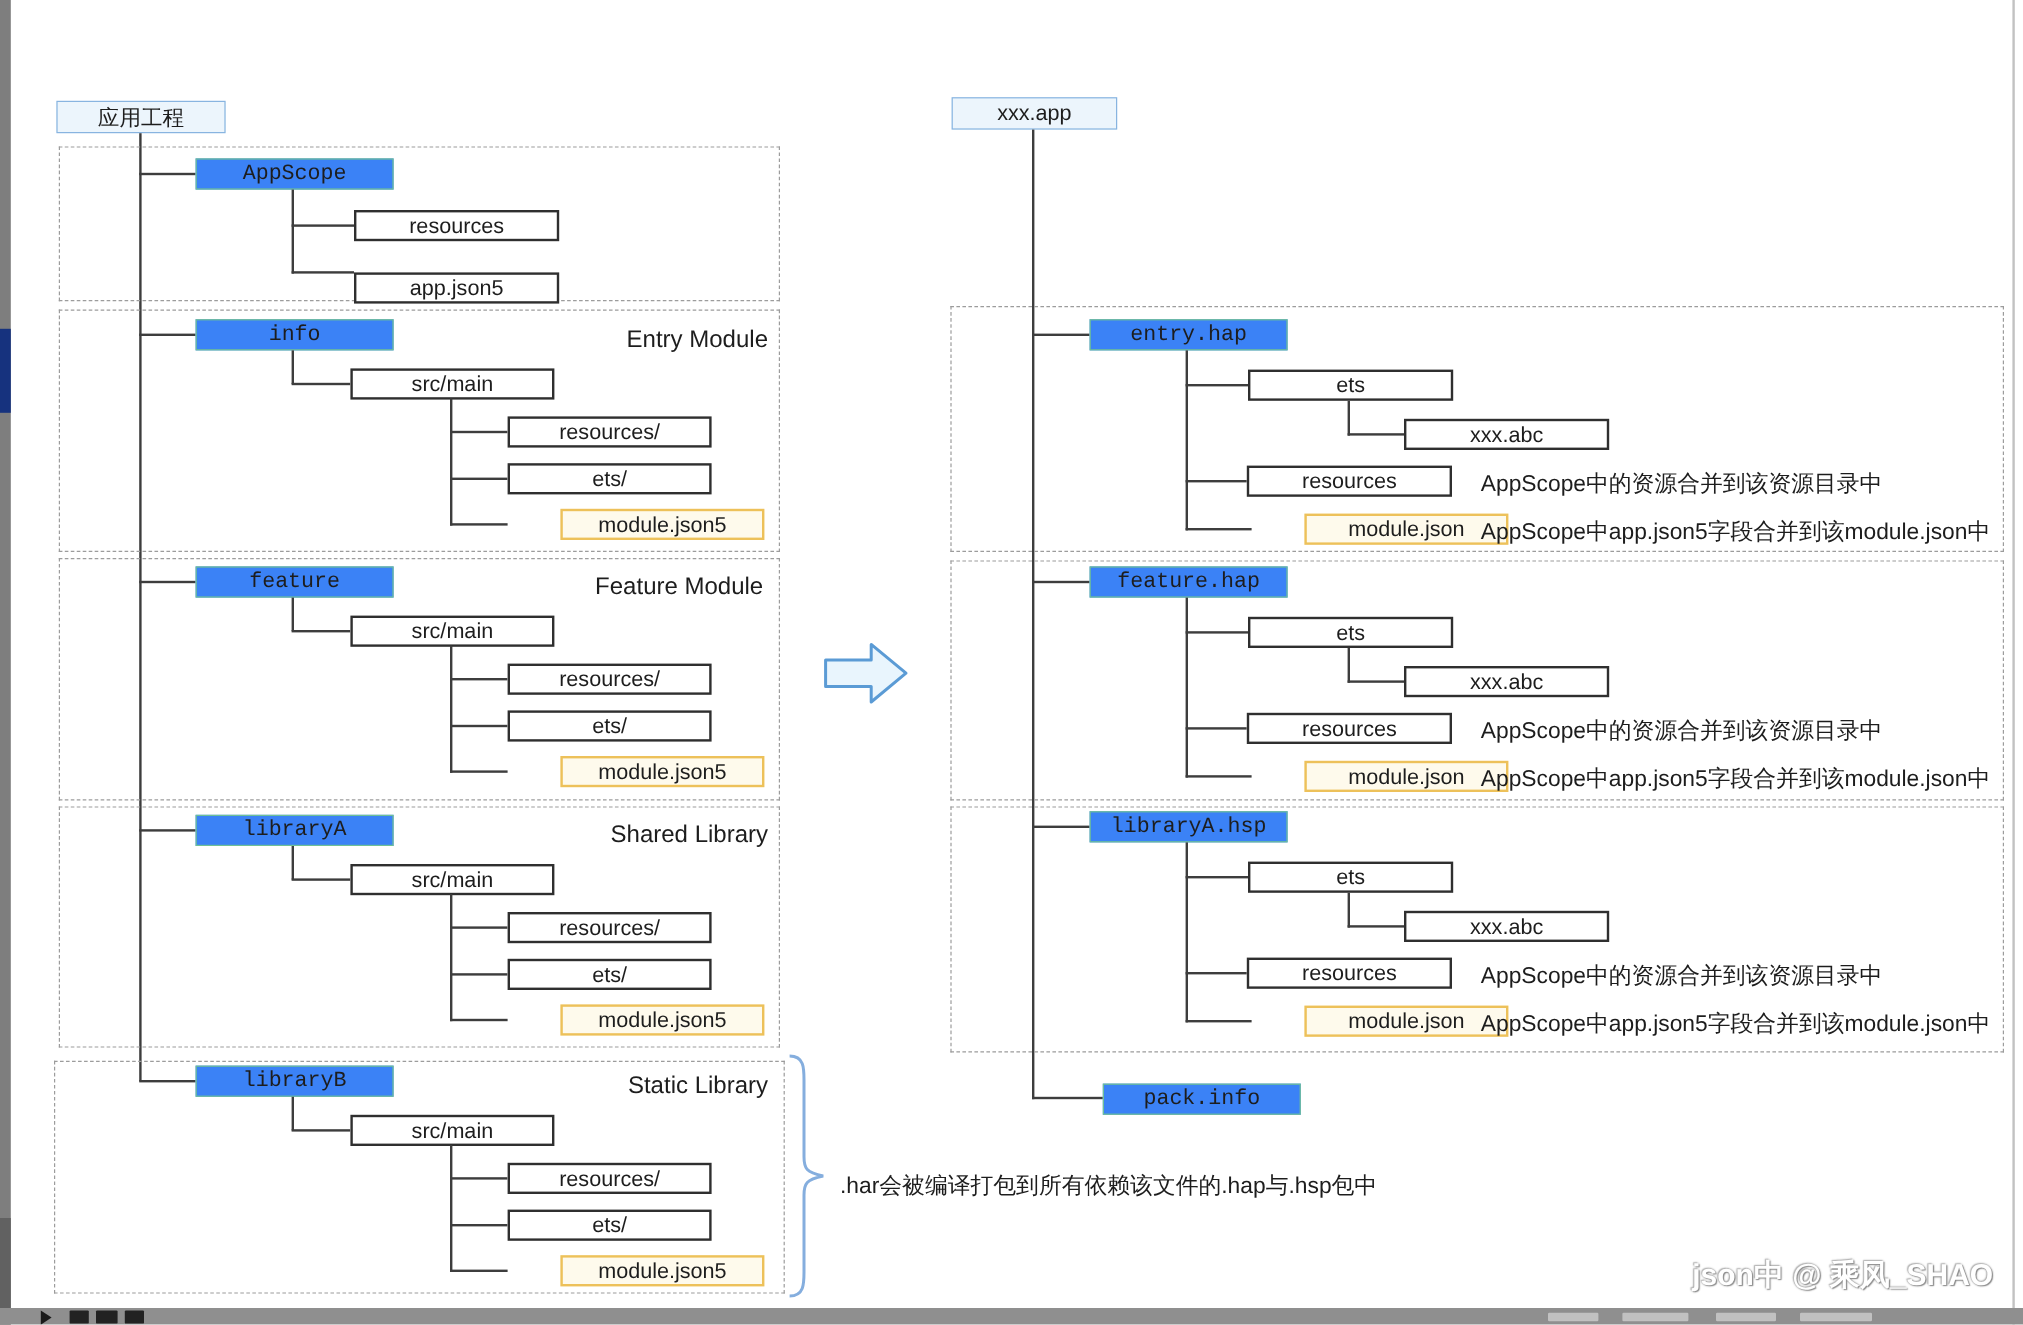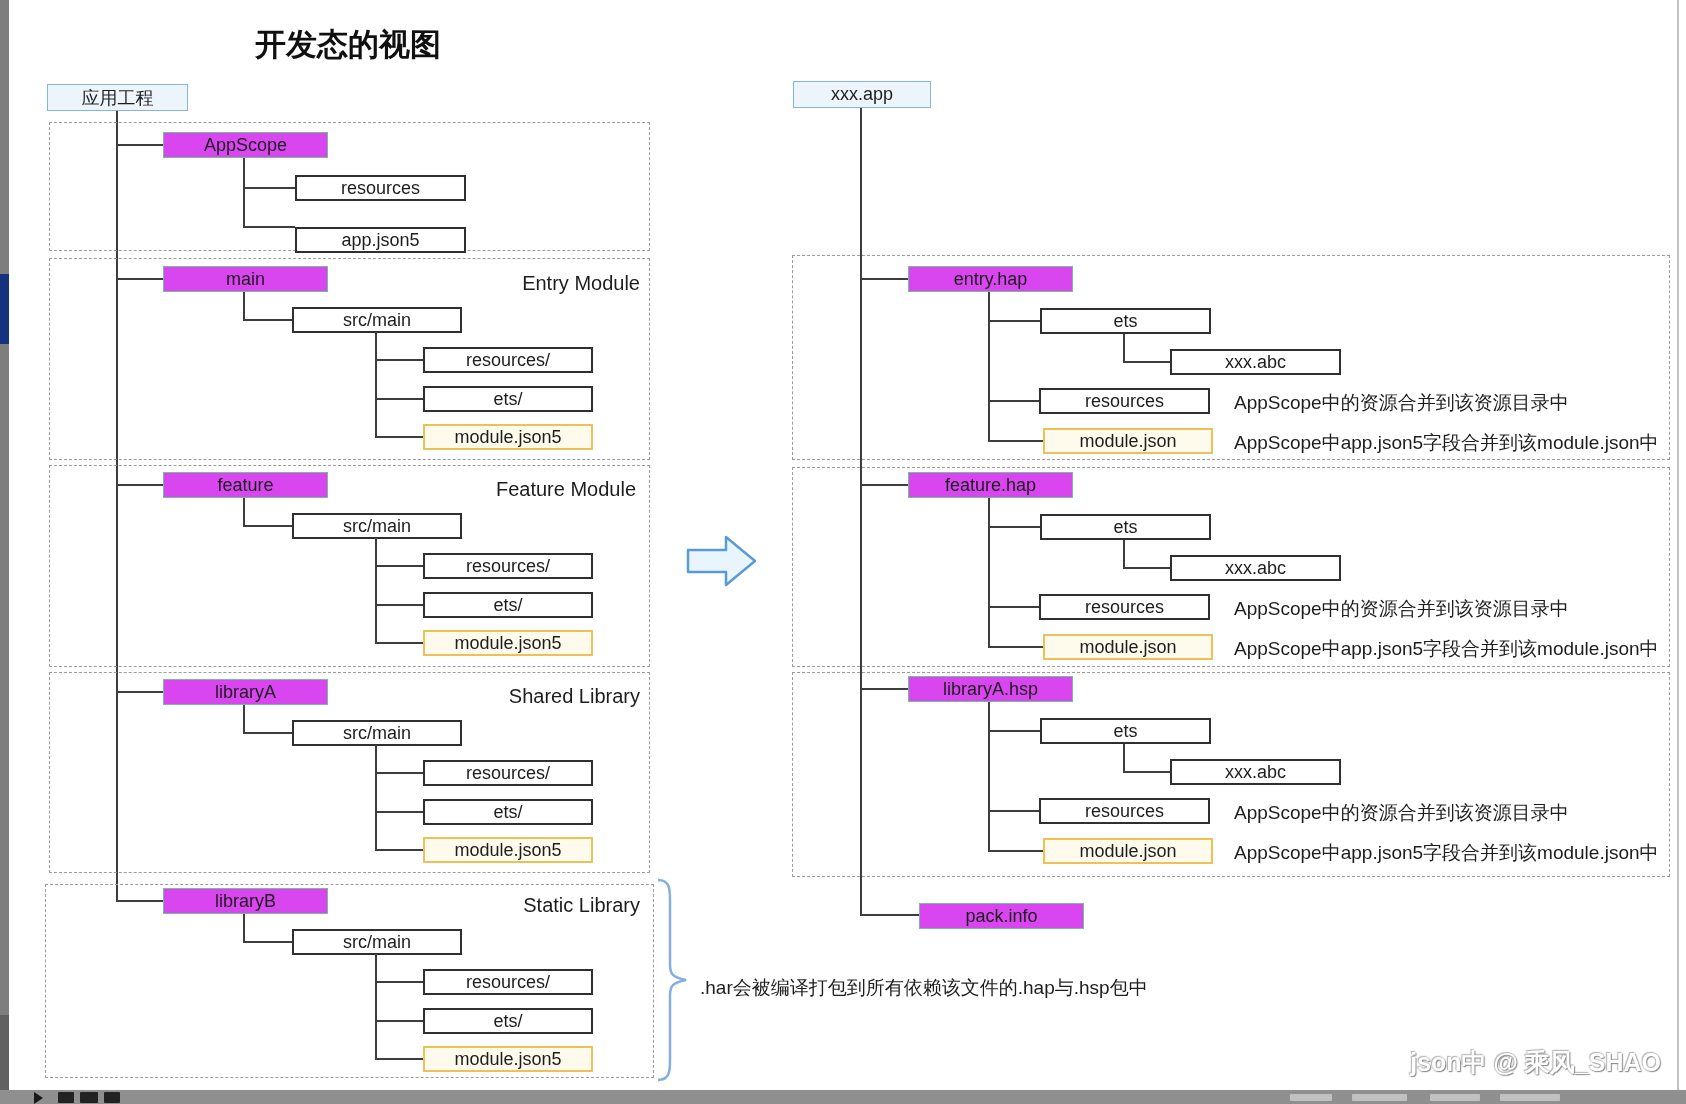--- a/index.html
+++ b/index.html
@@ -2,22 +2,22 @@
 <html><head>
 <meta charset="utf-8">
 <style>
   html,body{margin:0;padding:0;background:#fff;}
   #canvas{position:relative;width:1686px;height:1104px;background:#ffffff;overflow:hidden;
           font-family:"Liberation Sans","DejaVu Sans",sans-serif;}
   .title{position:absolute;width:360px;text-align:center;font-size:31px;font-weight:bold;color:#101010;}
   .box{position:absolute;height:26px;box-sizing:border-box;display:flex;align-items:center;justify-content:center;
        font-size:18px;color:#1d1d1d;background:#fff;border:2px solid #2f2f2f;white-space:nowrap;}
   .box.blue{border:1.5px solid #88b4e0;background:#ecf5fc;height:27px;}
-  .box.green{border:1.5px solid #6fc096;background:#d946ef;}
-  .box.yellow{border:2px solid #edc15a;background:#fefaec;}
+  .box.green{border:1.5px solid #6fc096;background:#3b82f6;font-family:Liberation Mono, monospace;}
+  .box.yellow{border:2px solid #edc15a;background:#fefaec;margin-left:44px;}
   .hline{position:absolute;height:2px;background:#3d3d3d;}
   .vline{position:absolute;width:2px;background:#3d3d3d;}
   .group{position:absolute;border:1.5px dashed #9c9c9c;box-sizing:border-box;}
   .modlabel{position:absolute;font-size:20px;color:#1d1d1d;text-align:right;width:220px;white-space:nowrap;}
   .note{position:absolute;font-size:19px;color:#1d1d1d;white-space:nowrap;}
   .watermark{position:absolute;font-size:25px;font-weight:bold;color:#ffffff;white-space:nowrap;
              text-shadow:1px 1px 1px #8a8a8a,-1px -1px 1px #b5b5b5,0 0 2px #9a9a9a;}
   .edge-strip{position:absolute;left:0;top:0;width:9px;height:1104px;background:#7e7e7e;}
   .edge-strip .blue-seg{position:absolute;left:0;top:274px;width:9px;height:70px;background:#16327e;}
   .edge-strip .dark-seg{position:absolute;left:0;top:1015px;width:9px;height:89px;background:#616161;}
@@ -32,37 +32,36 @@
 <body>
 
 <div id="canvas">
 
   <div class="edge-strip">
     <div class="blue-seg"></div>
     <div class="dark-seg"></div>
   </div>
   <div class="right-line"></div>
 
-  <div class="title" style="left:168px;top:24px">开发态的视图</div>
 
   <div class="box blue" style="left:47px;top:84px;width:141px">应用工程</div>
   <div class="vline" style="left:116px;top:111px;height:790px"></div>
 
   <div class="group" style="left:49px;top:122px;width:601px;height:129px"></div>
   <div class="hline" style="left:116px;top:144px;width:47px"></div>
   <div class="box green" style="left:163px;top:132px;width:165px">AppScope</div>
   <div class="vline" style="left:243px;top:158px;height:70px"></div>
   <div class="hline" style="left:243px;top:187px;width:52px"></div>
   <div class="hline" style="left:243px;top:226px;width:52px"></div>
   <div class="box" style="left:295px;top:175px;width:171px">resources</div>
   <div class="box" style="left:295px;top:227px;width:171px">app.json5</div>
 
   <div class="group" style="left:49px;top:258px;width:601px;height:202px"></div>
   <div class="hline" style="left:116px;top:278px;width:47px"></div>
-  <div class="box green" style="left:163px;top:266px;width:165px">main</div>
+  <div class="box green" style="left:163px;top:266px;width:165px">info</div>
   <div class="modlabel" style="left:420px;top:272px">Entry Module</div>
   <div class="vline" style="left:243px;top:292px;height:28px"></div>
   <div class="hline" style="left:243px;top:319px;width:49px"></div>
   <div class="box" style="left:292px;top:307px;width:170px">src/main</div>
   <div class="vline" style="left:375px;top:332px;height:106px"></div>
   <div class="hline" style="left:375px;top:359px;width:48px"></div>
   <div class="hline" style="left:375px;top:398px;width:48px"></div>
   <div class="hline" style="left:375px;top:436px;width:48px"></div>
   <div class="box" style="left:423px;top:347px;width:170px">resources/</div>
   <div class="box" style="left:423px;top:386px;width:170px">ets/</div>

